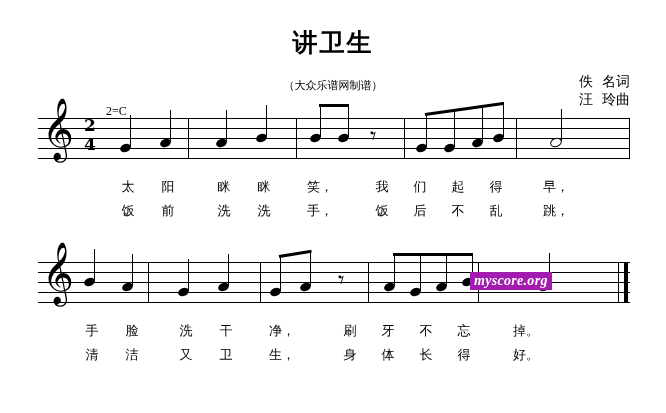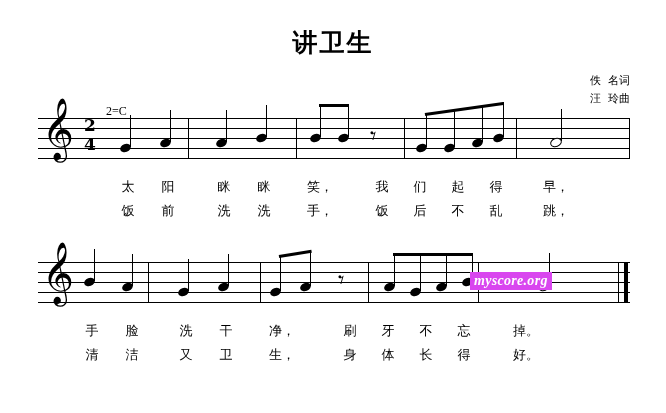--- a/index.html
+++ b/index.html
@@ -41,21 +41,21 @@
     font-family: "DejaVu Sans", sans-serif;
     font-size: 11px;
     color: #000;
   }
   .credits {
     position: absolute;
     top: 72px;
     right: 36px;
     text-align: left;
     font-family: "DejaVu Sans", sans-serif;
-    font-size: 11px;
+    font-size: 14px;
     line-height: 18px;
     color: #000;
   }
   .credit-line { white-space: pre; }
 
   
   .keysig {
     position: absolute;
     font-family: "Liberation Serif", serif;
     font-size: 12px;
@@ -182,37 +182,38 @@
   }
   .lyric {
     position: absolute;
     transform: translateX(-50%);
     white-space: nowrap;
   }
 
   
   .watermark {
     position: absolute;
-    background: #d946ef;
+    background: #a21caf;
     color: #fff;
     font-family: "Liberation Serif", serif;
     font-style: italic;
     font-weight: bold;
     font-size: 14px;
     line-height: 18px;
     padding: 0 4px;
     letter-spacing: 0.3px;
   }
 </style>
 </head>
 <body>
 
 <div class="sheet">
 
   <div class="title">讲卫生</div>
+  <div class="subtitle">（大众乐谱网制谱）</div>
 
   <div class="credits">
     <div class="credit-line">佚  名词</div>
     <div class="credit-line">汪  玲曲</div>
   </div>
 
   <div class="system system-1">
 
     <div class="keysig" style="left:68px; top:-14px;">2=C</div>
 

